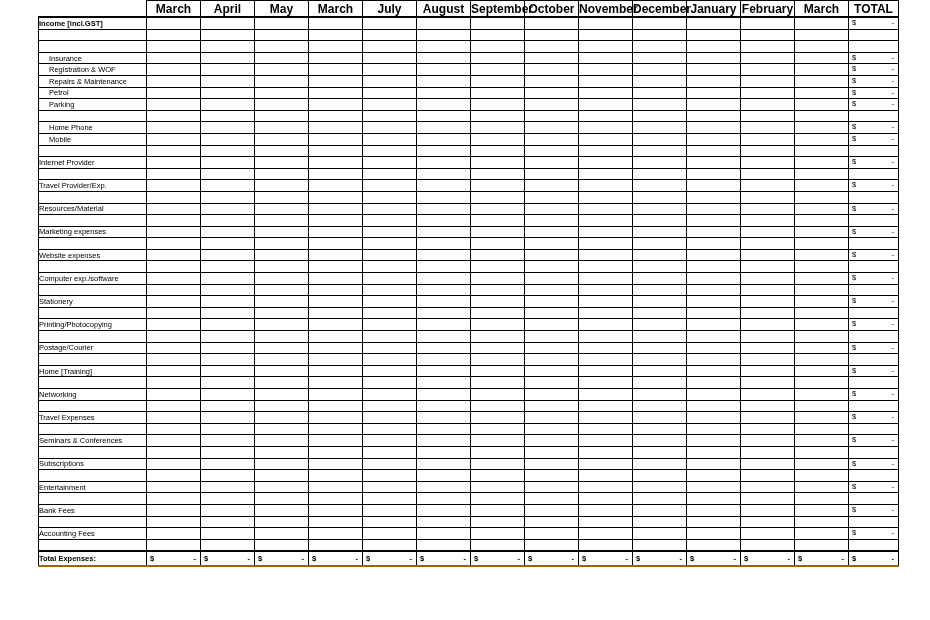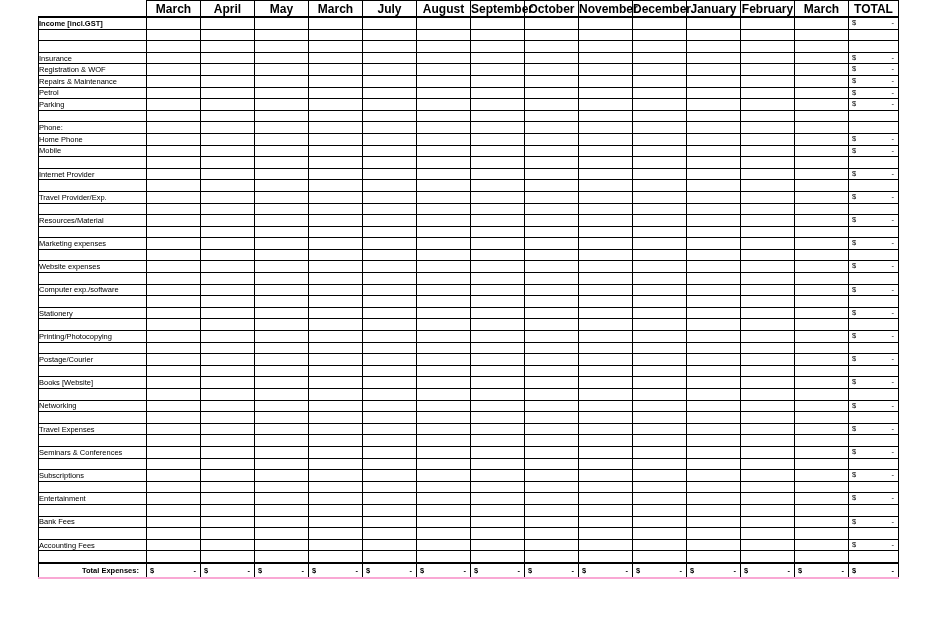--- a/index.html
+++ b/index.html
@@ -52,21 +52,21 @@
     border-top: none;
   }
   
   td.label {
     text-align: left;
     padding-left: 3px;
     white-space: nowrap;
     overflow: hidden;
   }
   td.label.bold { font-weight: bold; }
-  td.label.indent { }
+  td.label.indent { padding-left: 10px; }
 
   
   td.money {
     position: relative;
   }
   td.money .dollar {
     position: absolute;
     left: 3px;
     top: 0;
     line-height: 10.6px;
@@ -78,24 +78,23 @@
     top: 0;
     line-height: 10.6px;
     font-size: 7.5px;
   }
   td.empty { }
 
   tr.spacer td { height: 10.6px; }
 
   tr.total-row td {
     border-top: 2px solid #000000;
-    border-bottom: 2px solid #f9a8d4;
+    border-bottom: 2px solid #a16207;
     height: 13px;
     font-weight: bold;
-    padding-left: 43px;
   }
   tr.total-row td.label { font-weight: bold; }
   tr.total-row td.money .dollar,
   tr.total-row td.money .dash { line-height: 13px; }
 </style>
 </head>
 <body>
 
 <div id="sheet">
   <table class="budget">
@@ -301,37 +300,20 @@
           <td class="empty">&nbsp;</td>
           <td class="empty">&nbsp;</td>
           <td class="empty">&nbsp;</td>
           <td class="empty">&nbsp;</td>
           <td class="empty">&nbsp;</td>
           <td class="empty">&nbsp;</td>
           <td class="empty">&nbsp;</td>
           <td class="empty">&nbsp;</td>
         </tr>
         <tr>
-          <td class="label">Phone:</td>
-          <td class="empty">&nbsp;</td>
-          <td class="empty">&nbsp;</td>
-          <td class="empty">&nbsp;</td>
-          <td class="empty">&nbsp;</td>
-          <td class="empty">&nbsp;</td>
-          <td class="empty">&nbsp;</td>
-          <td class="empty">&nbsp;</td>
-          <td class="empty">&nbsp;</td>
-          <td class="empty">&nbsp;</td>
-          <td class="empty">&nbsp;</td>
-          <td class="empty">&nbsp;</td>
-          <td class="empty">&nbsp;</td>
-          <td class="empty">&nbsp;</td>
-          <td class="empty">&nbsp;</td>
-        </tr>
-        <tr>
           <td class="label indent">Home Phone</td>
           <td class="empty">&nbsp;</td>
           <td class="empty">&nbsp;</td>
           <td class="empty">&nbsp;</td>
           <td class="empty">&nbsp;</td>
           <td class="empty">&nbsp;</td>
           <td class="empty">&nbsp;</td>
           <td class="empty">&nbsp;</td>
           <td class="empty">&nbsp;</td>
           <td class="empty">&nbsp;</td>
@@ -708,21 +690,21 @@
           <td class="empty">&nbsp;</td>
           <td class="empty">&nbsp;</td>
           <td class="empty">&nbsp;</td>
           <td class="empty">&nbsp;</td>
           <td class="empty">&nbsp;</td>
           <td class="empty">&nbsp;</td>
           <td class="empty">&nbsp;</td>
           <td class="empty">&nbsp;</td>
         </tr>
         <tr>
-          <td class="label">Books [Website]</td>
+          <td class="label">Home [Training]</td>
           <td class="empty">&nbsp;</td>
           <td class="empty">&nbsp;</td>
           <td class="empty">&nbsp;</td>
           <td class="empty">&nbsp;</td>
           <td class="empty">&nbsp;</td>
           <td class="empty">&nbsp;</td>
           <td class="empty">&nbsp;</td>
           <td class="empty">&nbsp;</td>
           <td class="empty">&nbsp;</td>
           <td class="empty">&nbsp;</td>

